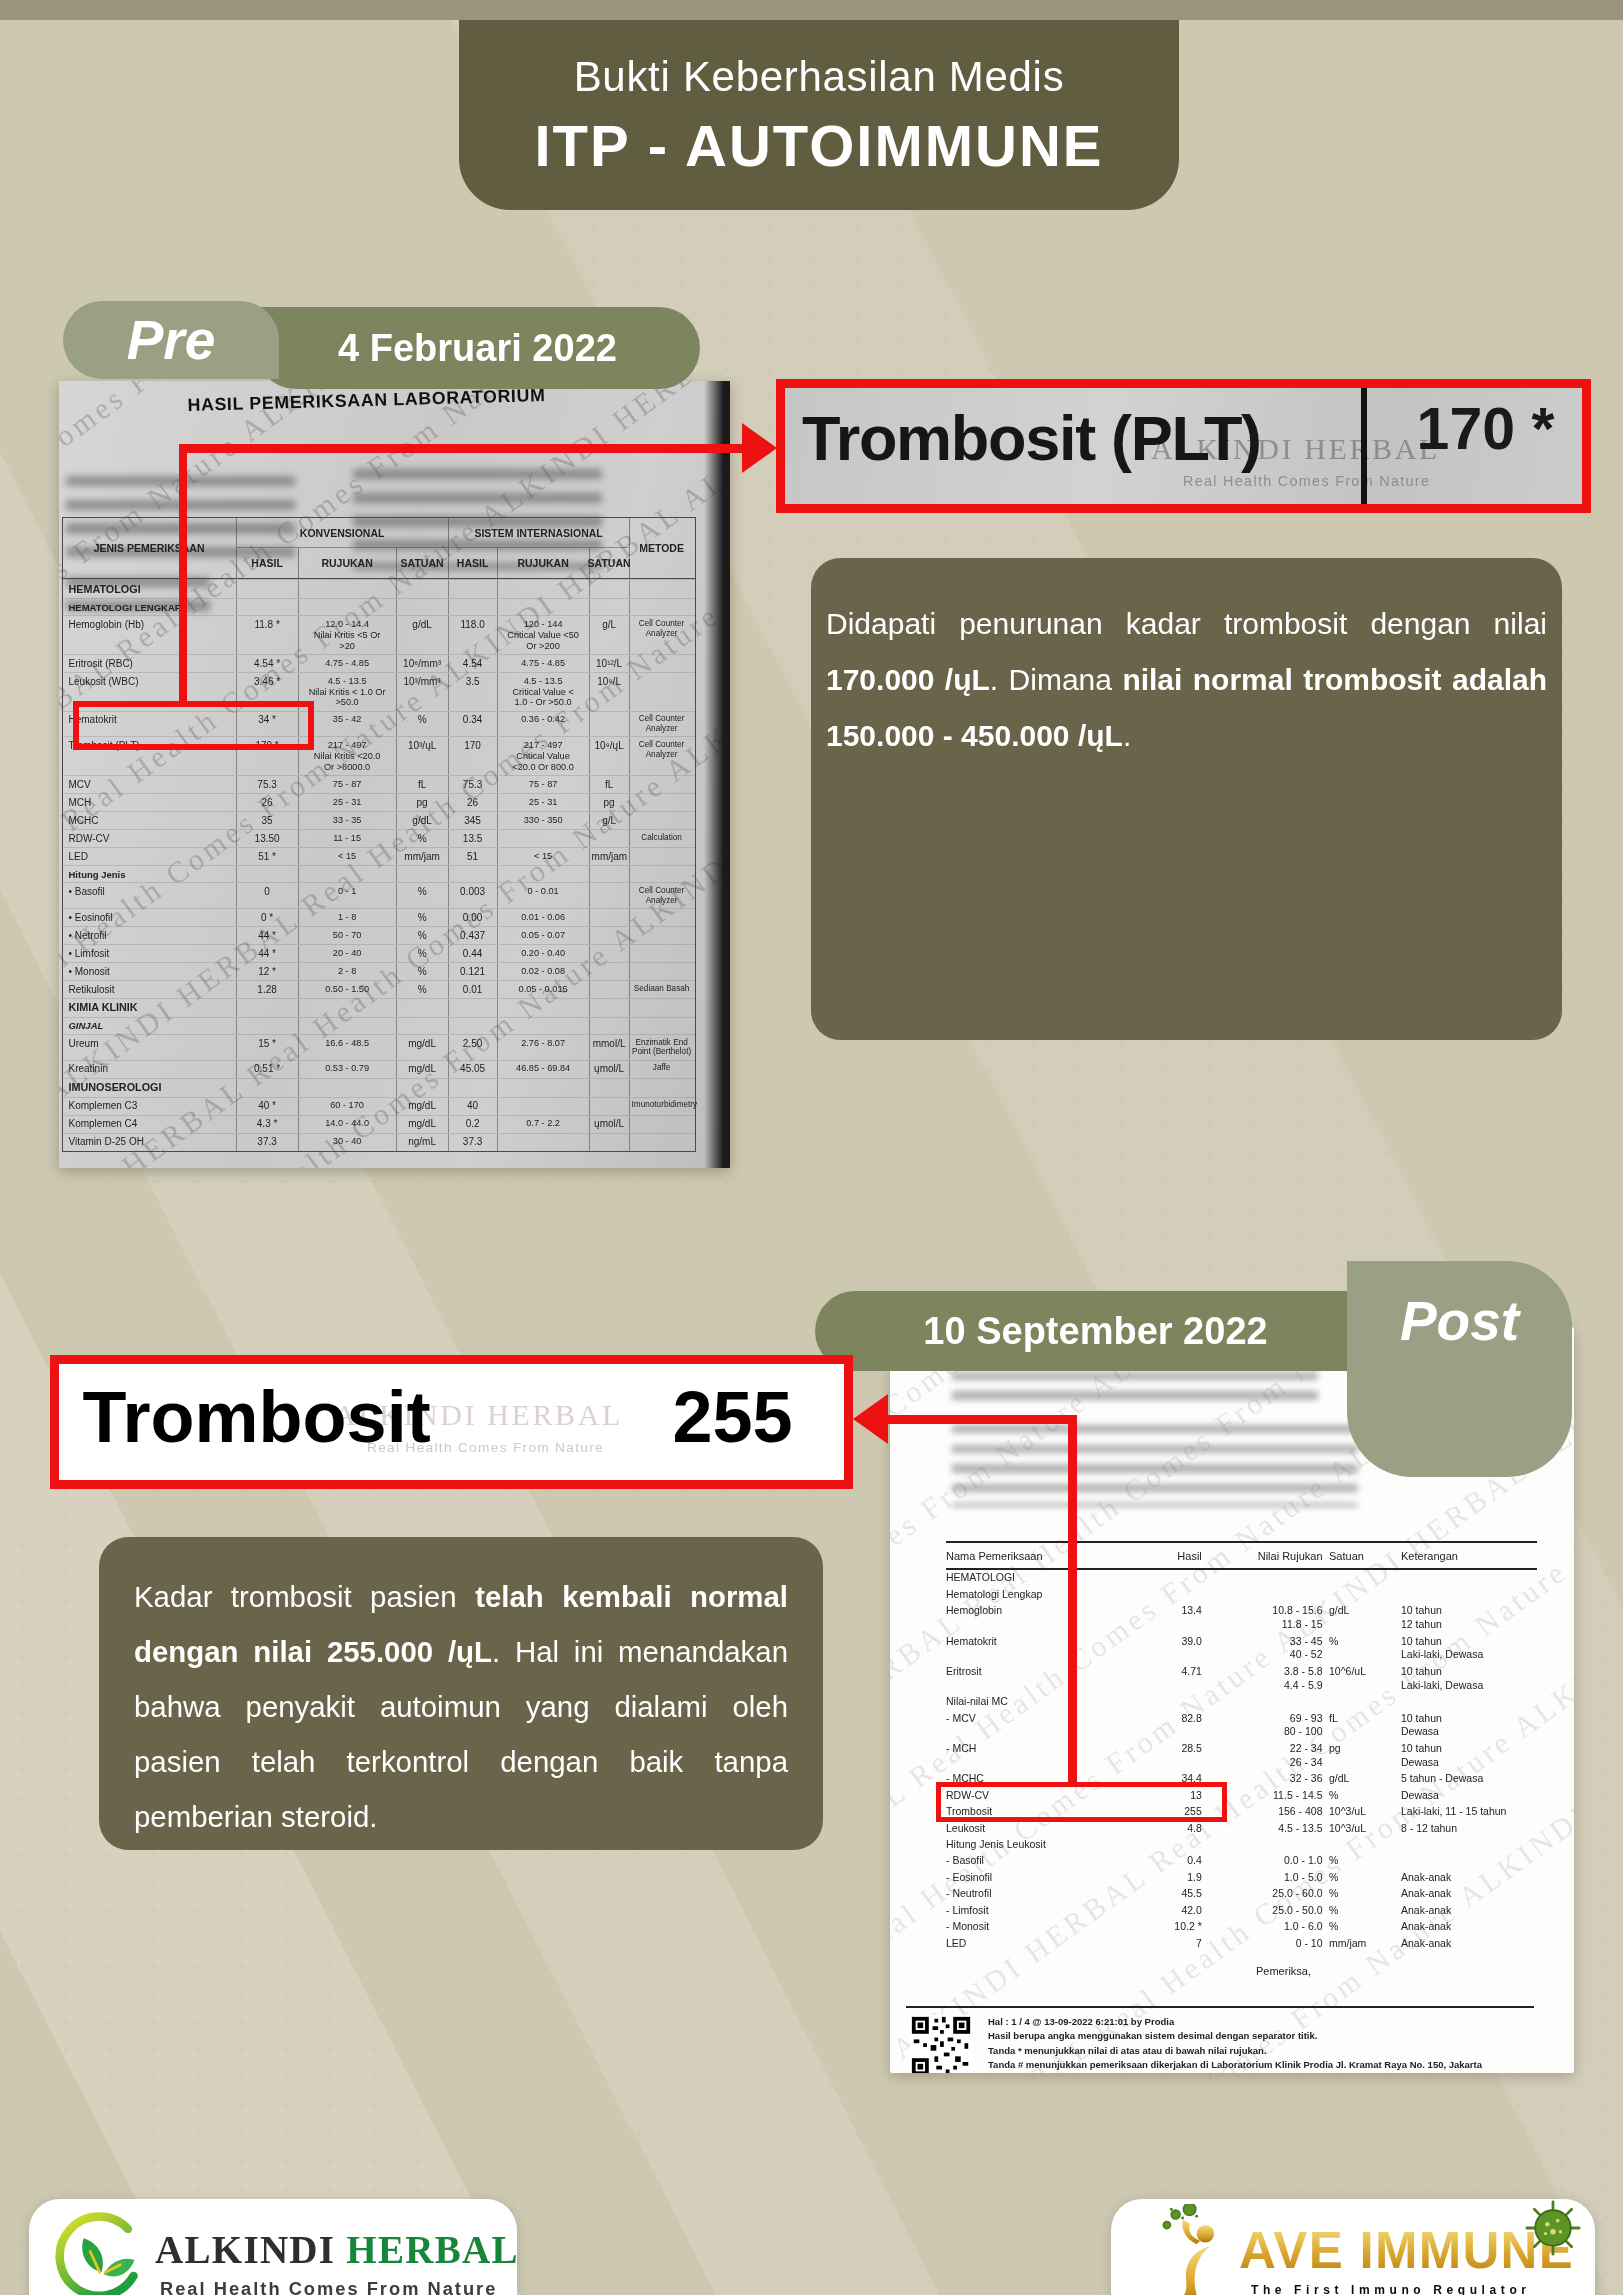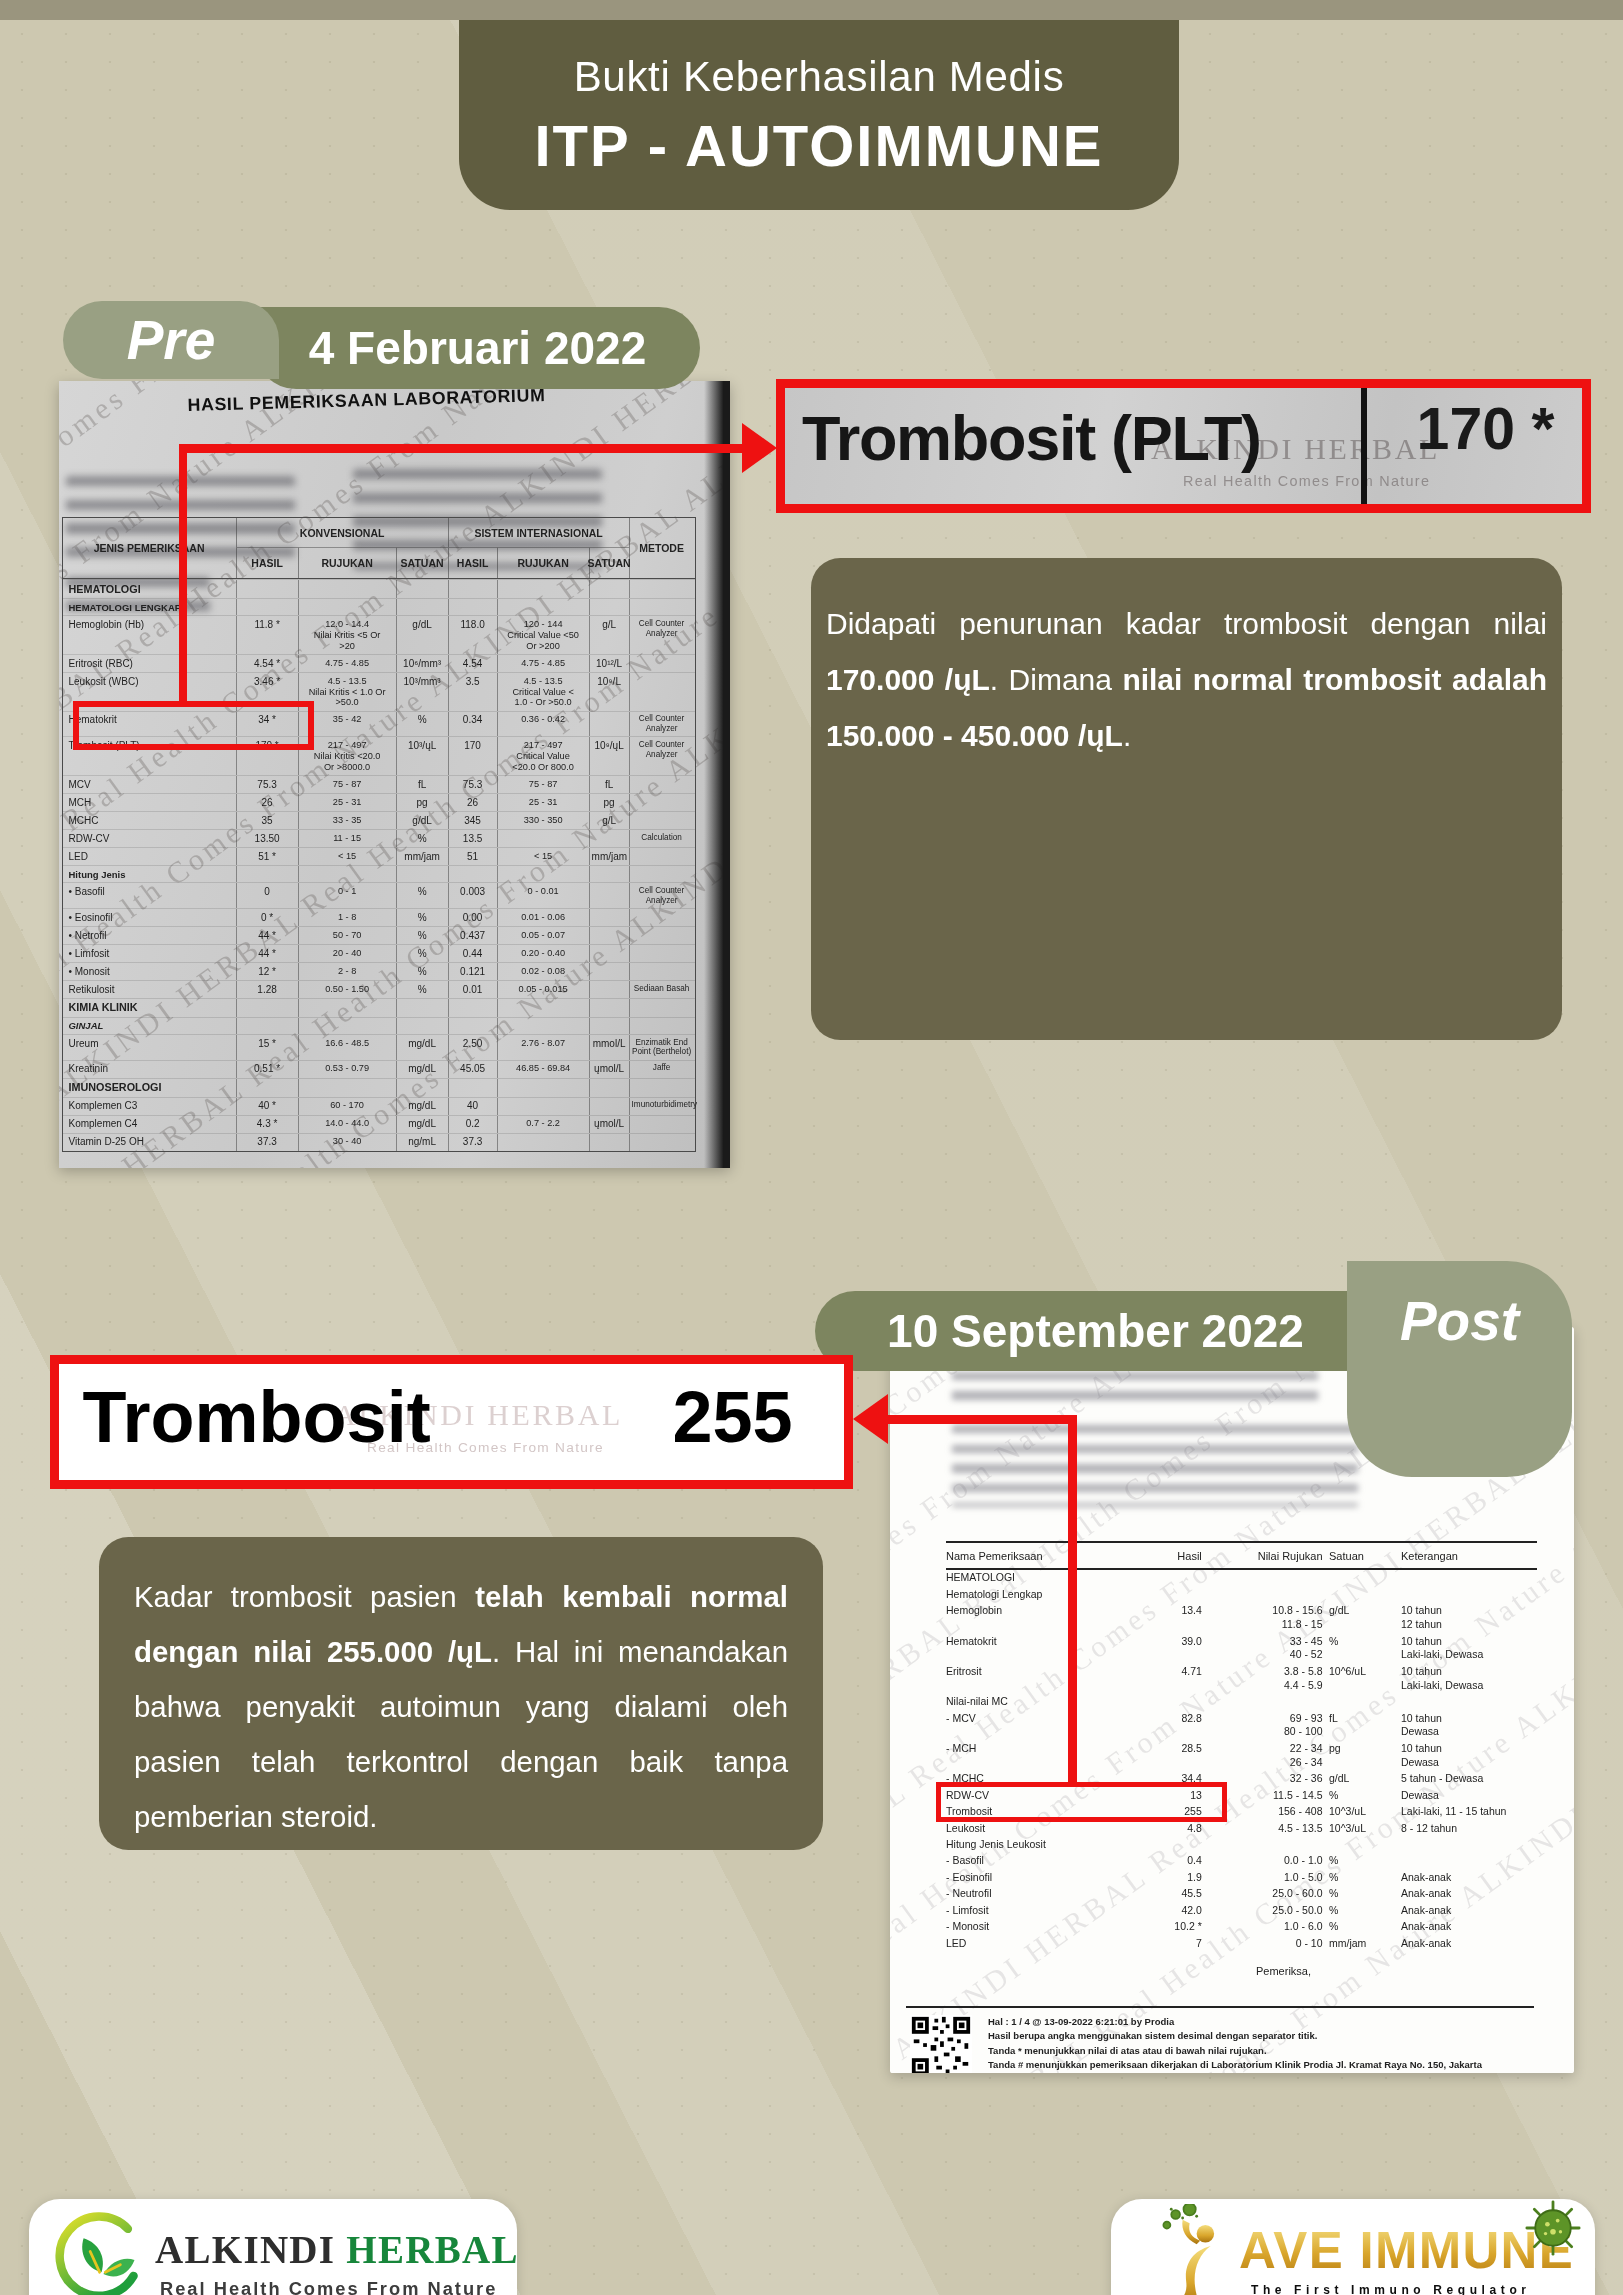--- a/index.html
+++ b/index.html
@@ -16,21 +16,21 @@
   .header{position:absolute;left:459px;top:0;width:720px;height:190px;background:#605d40;
     border-radius:0 0 51px 51px;z-index:2;text-align:center;color:#fff;}
   .header .l1{margin-top:33px;font-size:42px;letter-spacing:0.7px;}
   .header .l2{margin-top:10.5px;font-size:58px;font-weight:800;letter-spacing:2px;}
 
   
   .badge{position:absolute;background:#99a083;color:#fff;font-style:italic;font-weight:800;
     font-size:55px;z-index:4;display:flex;justify-content:center;}
   .badge.pre{left:63px;top:281px;width:216px;height:78px;border-radius:52px 52px 0 52px;align-items:center;}
   .badge.post{left:1347px;top:1241px;width:225px;height:216px;border-radius:0 65px 65px 65px;align-items:flex-start;padding-top:27.5px;box-sizing:border-box;}
-  .datebar{position:absolute;background:#7d855f;color:#fff;font-weight:800;font-size:46px;z-index:3;
+  .datebar{position:absolute;background:#7d855f;color:#fff;font-weight:800;font-size:38px;z-index:3;
     display:flex;align-items:center;justify-content:center;}
   .datebar.pre{left:255px;top:287px;width:445px;height:82px;border-radius:0 41px 41px 41px;}
   .datebar.post{left:815px;top:1271px;width:561px;height:80px;border-radius:40px 0 0 40px;}
 
   
   .note{position:absolute;background:#6a654a;border-radius:29.4px;color:#fff;text-align:justify;
     z-index:2;box-sizing:border-box;}
   .note p{margin:0;}
   .note b{font-weight:800;}
   .note1{left:811px;top:538px;width:751px;height:482px;padding:38px 15px 0;font-size:30px;line-height:1.87;}

